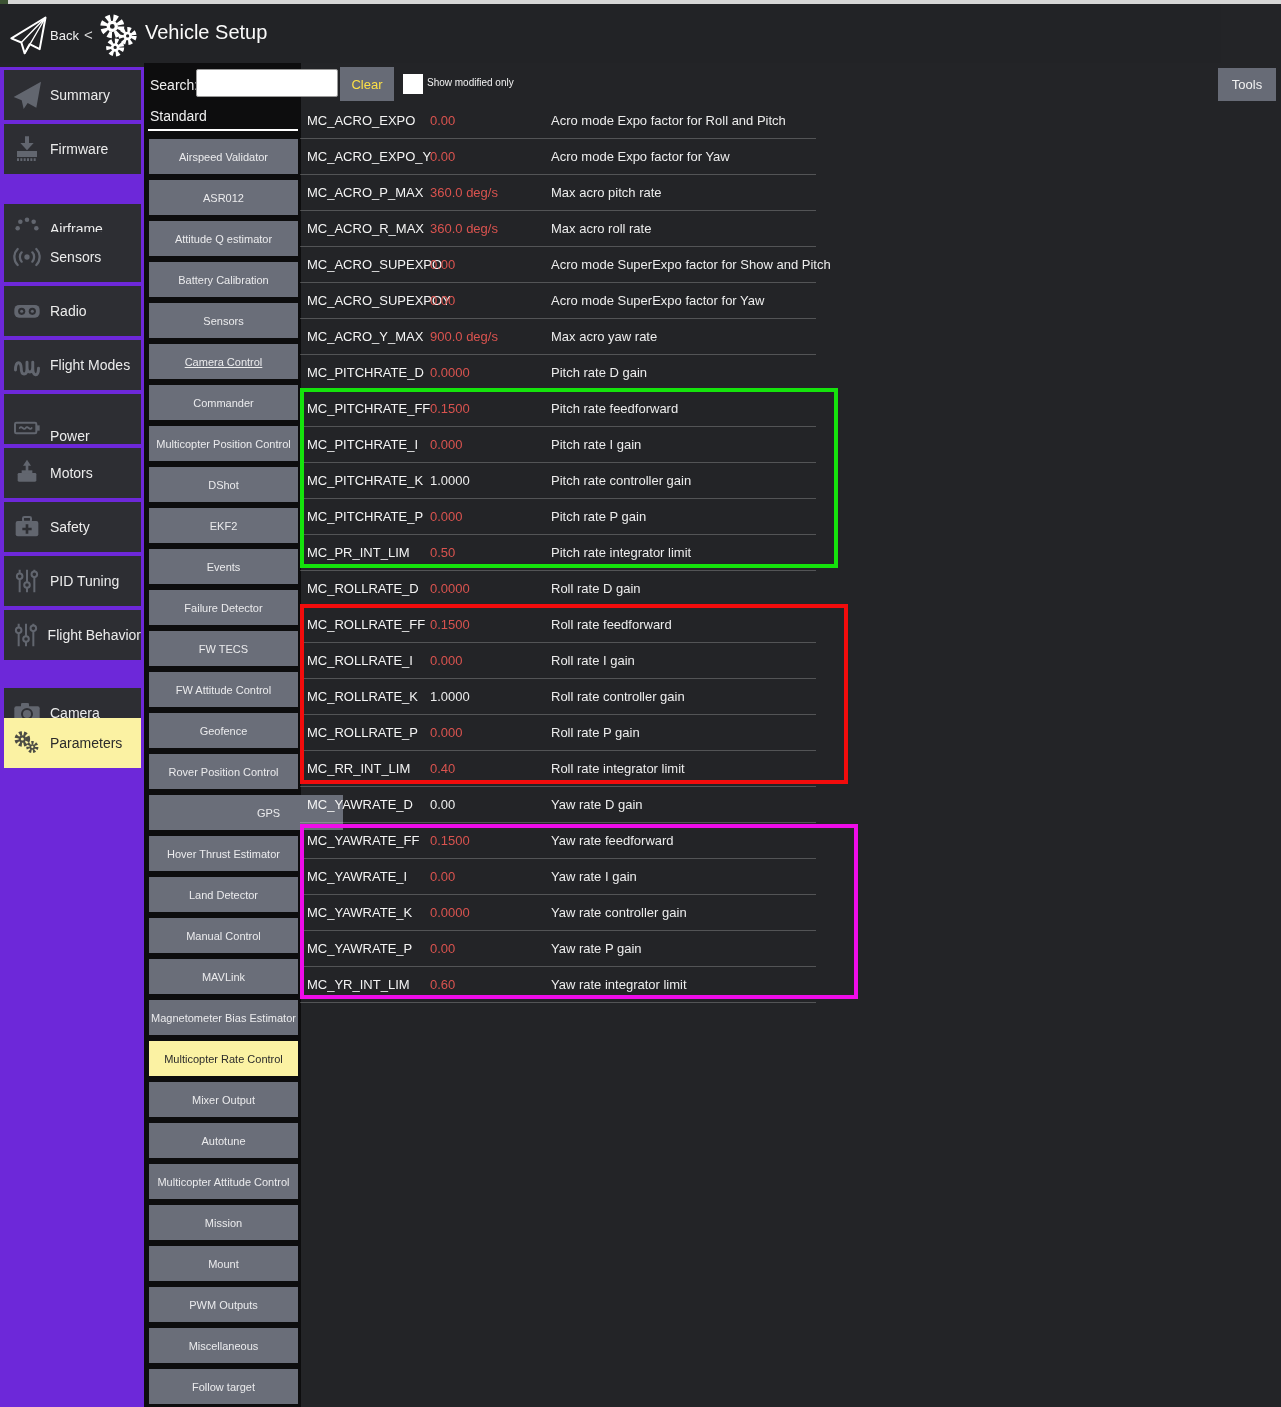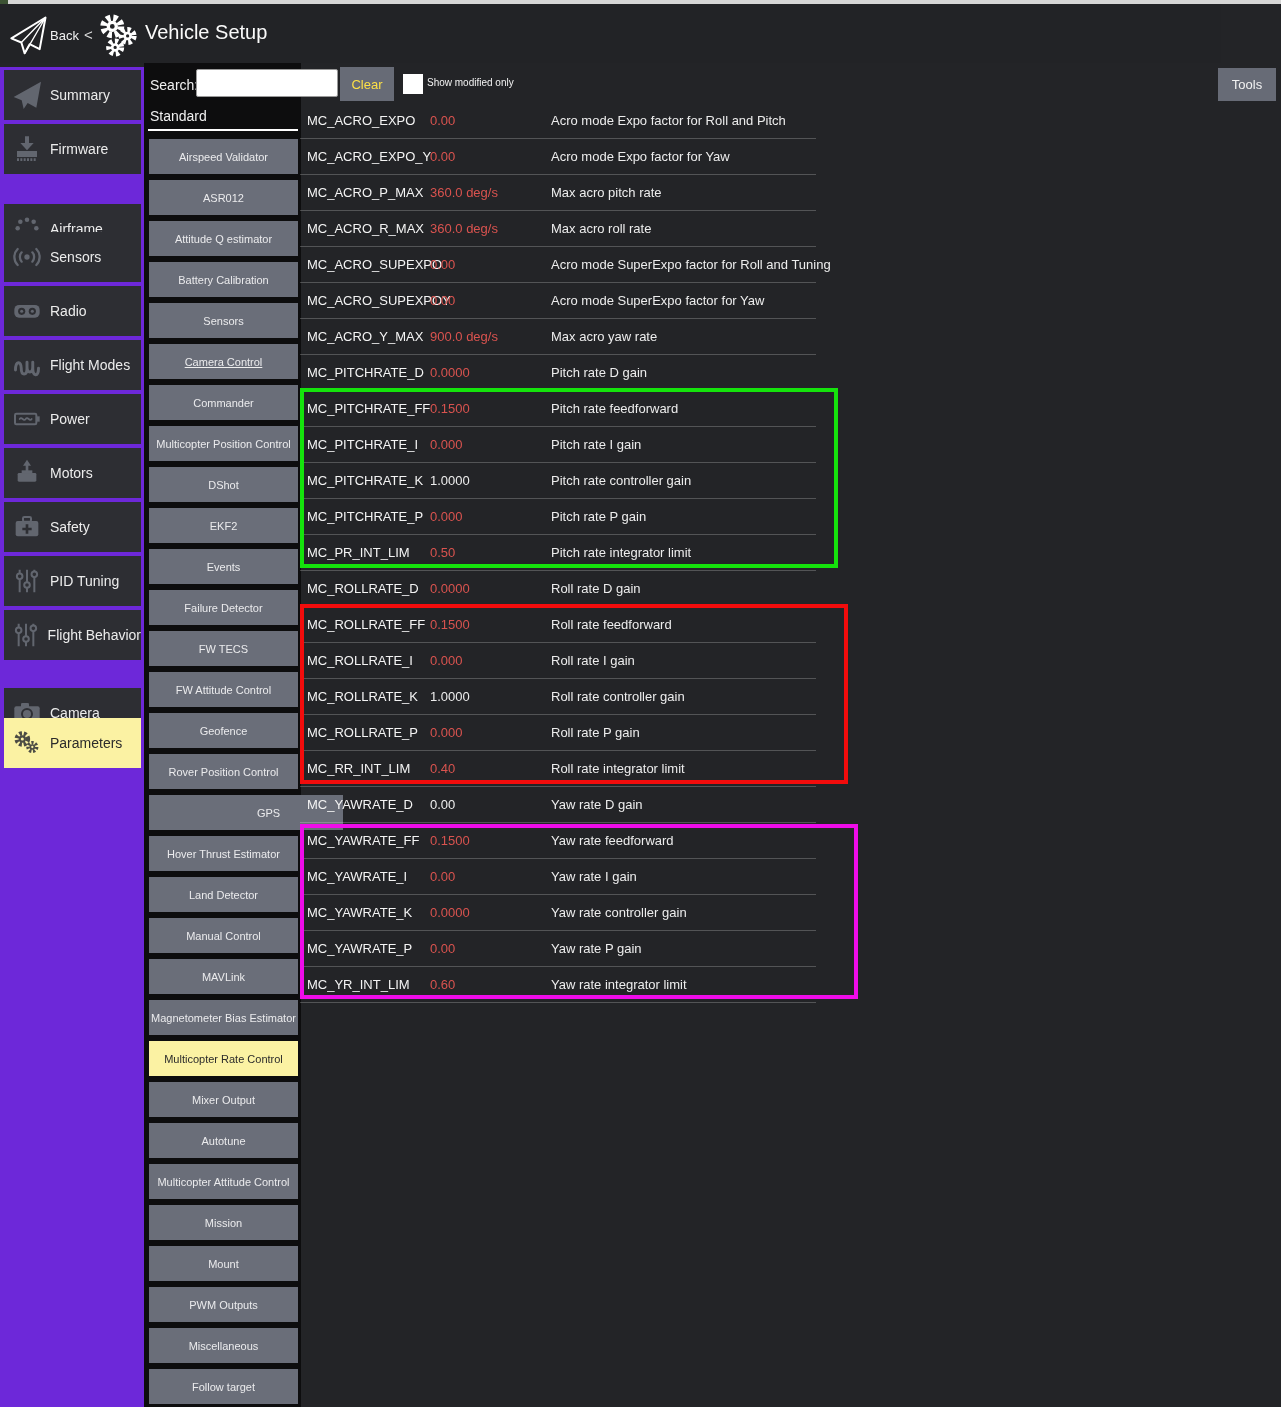--- a/index.html
+++ b/index.html
@@ -154,21 +154,21 @@
         <span class="side-label">Radio</span>
       </div>
       <div class="side-item" style="top: 273px;">
         <span class="side-icon">
           <svg viewBox="0 0 48 48" fill="none" stroke="currentColor" stroke-width="4.6" stroke-linecap="round">
             <path d="M7 33c0-15 9-15 9-3s9 12 9 0-0-12 0-3c0 12 9 12 9 0 0-9 0-9 0 3s9 15 9 0" transform="scale(0.96)"></path>
           </svg>
         </span>
         <span class="side-label">Flight Modes</span>
       </div>
-      <div class="side-item" style="top: 327px;">
+      <div class="side-item" style="top: 327px; align-items: flex-end;">
         <span class="side-icon">
           <svg viewBox="0 0 48 48">
             <rect x="6" y="16" width="32" height="16" rx="2" fill="none" stroke="currentColor" stroke-width="3"></rect>
             <rect x="38" y="20" width="5" height="8" fill="currentColor"></rect>
             <path d="M13 24c3-5 6 5 9 0s6 5 9 0" fill="none" stroke="currentColor" stroke-width="2.6" stroke-linecap="round"></path>
           </svg>
         </span>
         <span class="side-label">Power</span>
       </div>
       <div class="side-item" style="top: 381px;">
@@ -358,21 +358,21 @@
         <span class="pdesc">Max acro pitch rate</span>
       </div>
       <div class="prow">
         <span class="pname">MC_ACRO_R_MAX</span>
         <span class="pval mod">360.0 deg/s</span>
         <span class="pdesc">Max acro roll rate</span>
       </div>
       <div class="prow">
         <span class="pname">MC_ACRO_SUPEXPO</span>
         <span class="pval mod">0.00</span>
-        <span class="pdesc">Acro mode SuperExpo factor for Roll and Tuning</span>
+        <span class="pdesc">Acro mode SuperExpo factor for Show and Pitch</span>
       </div>
       <div class="prow">
         <span class="pname">MC_ACRO_SUPEXPOY</span>
         <span class="pval mod">0.00</span>
         <span class="pdesc">Acro mode SuperExpo factor for Yaw</span>
       </div>
       <div class="prow">
         <span class="pname">MC_ACRO_Y_MAX</span>
         <span class="pval mod">900.0 deg/s</span>
         <span class="pdesc">Max acro yaw rate</span>

